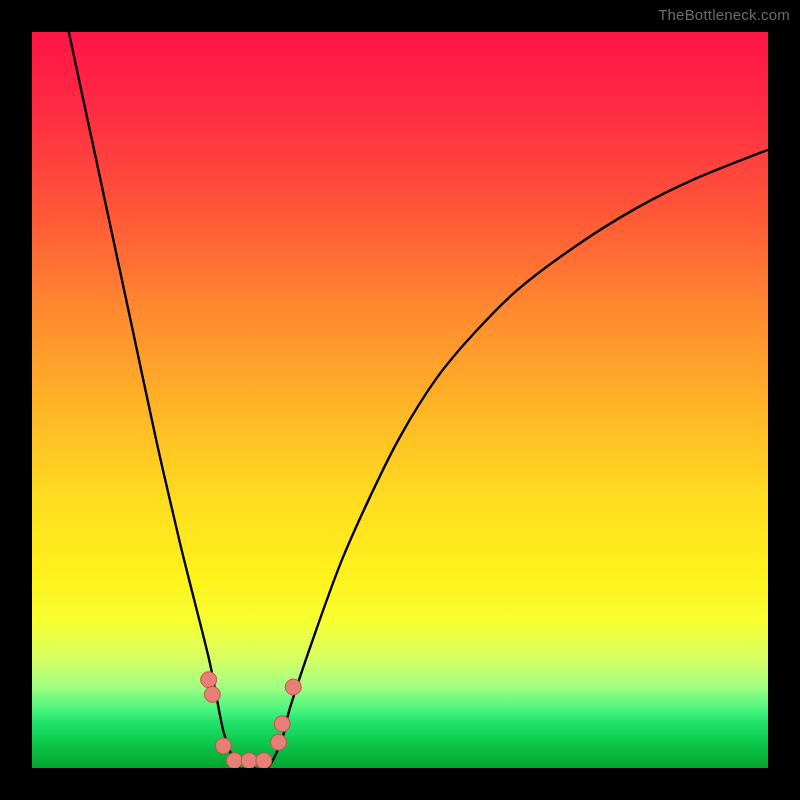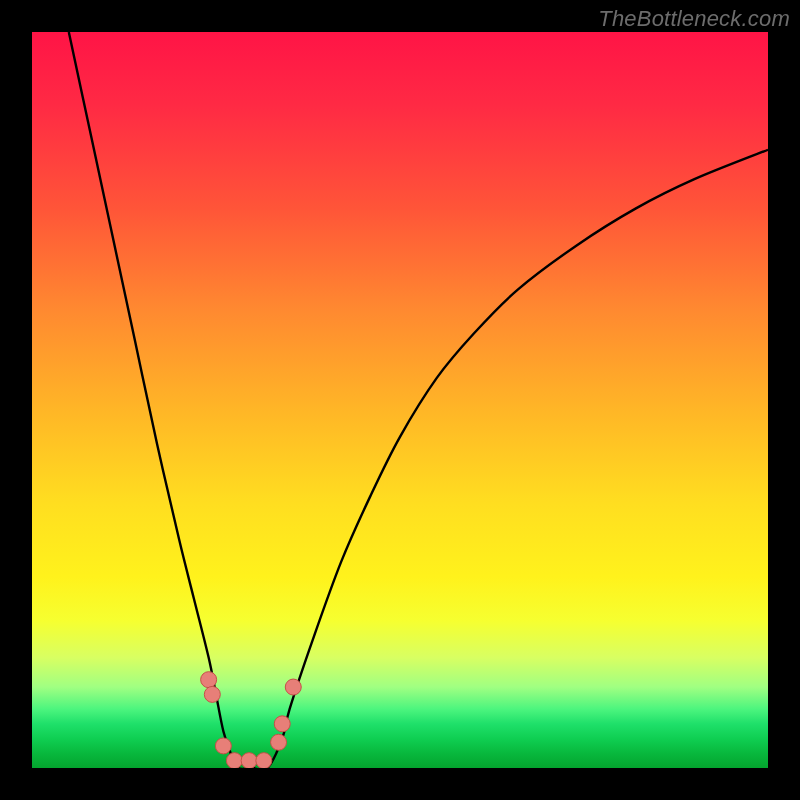--- a/index.html
+++ b/index.html
@@ -41,25 +41,24 @@
       #0fcf52 96%,
       #08b83d 98%,
       #04a42e 100%
     );
   }
   .watermark {
     position: absolute;
     top: 6px;
     right: 10px;
     color: #6c6c6c;
-    font-size: 22px;
+    font-size: 15px;
     letter-spacing: 0.2px;
     font-weight: 500;
     user-select: none;
-    font-style: italic;
   }
   svg.overlay {
     position: absolute;
     left: 0;
     top: 0;
     width: 736px;
     height: 736px;
   }
 </style>
 </head>

